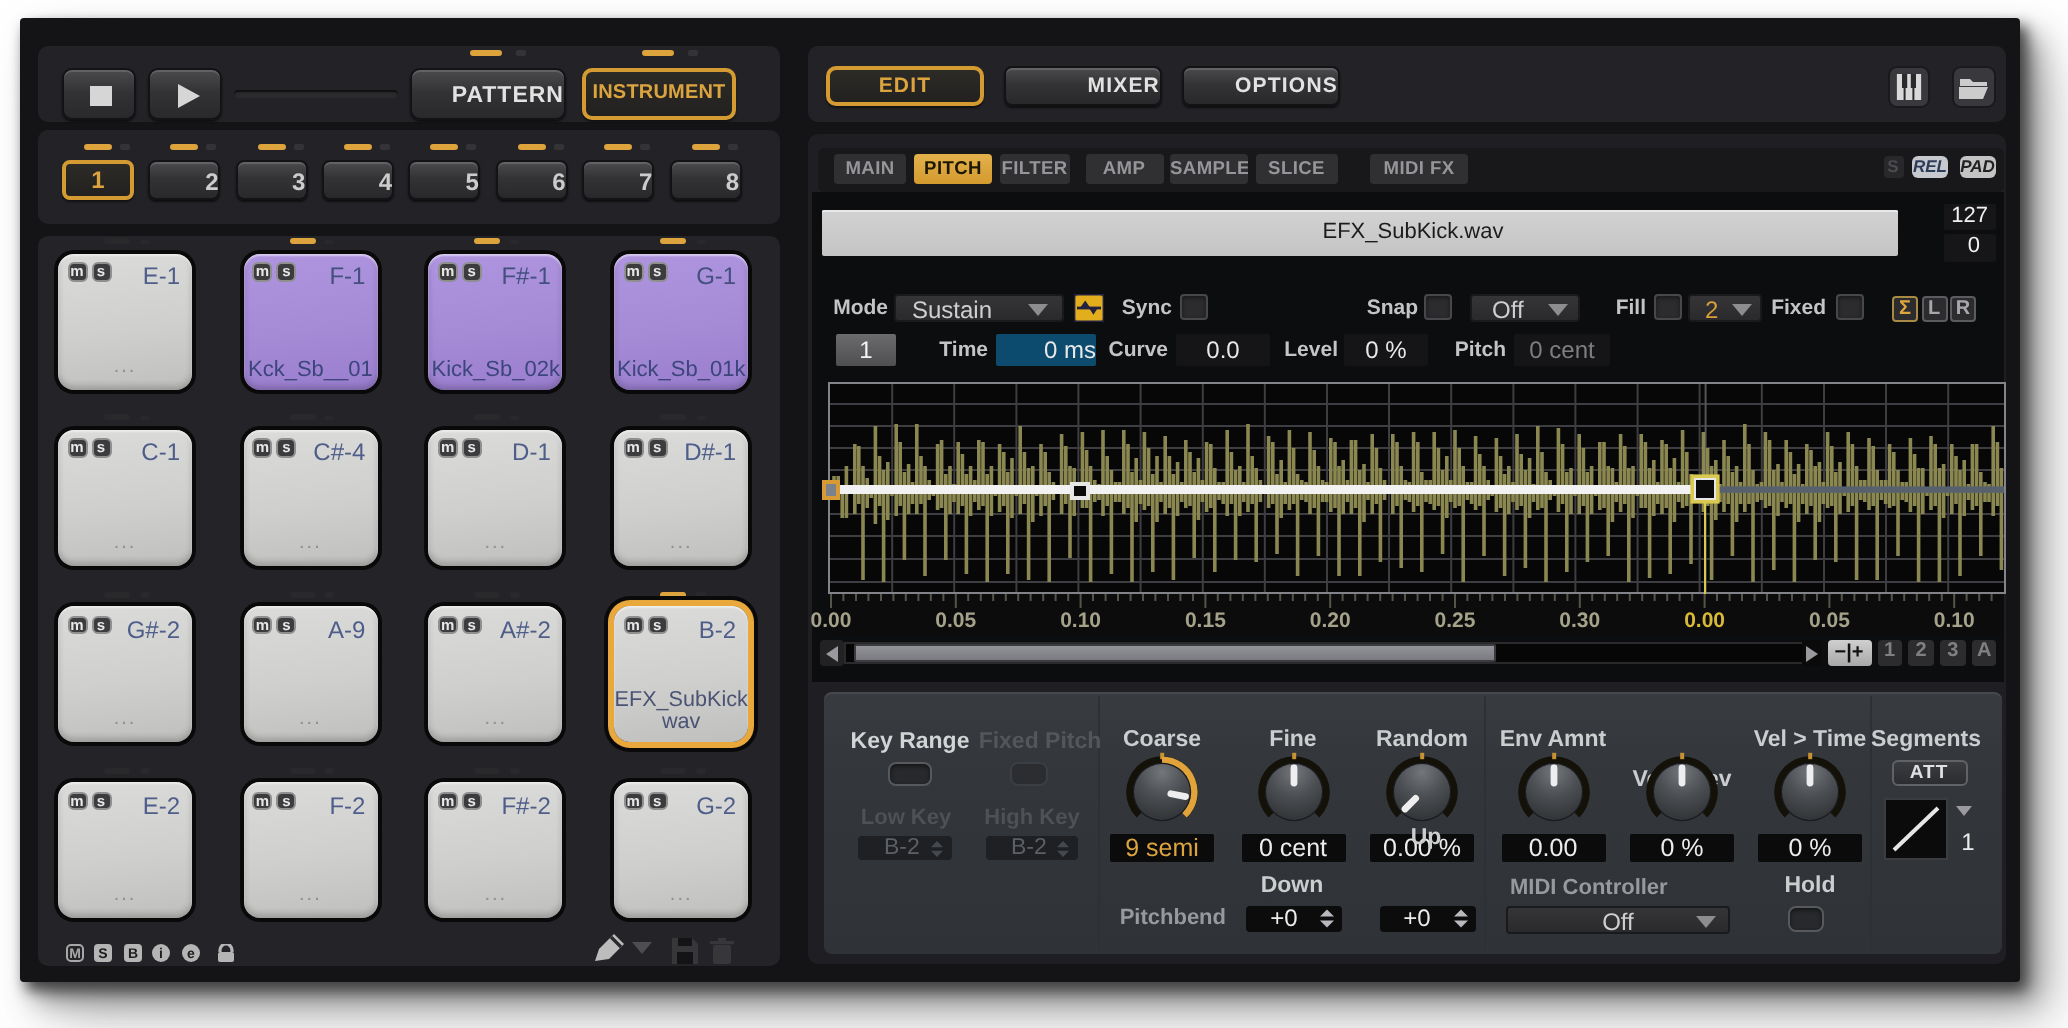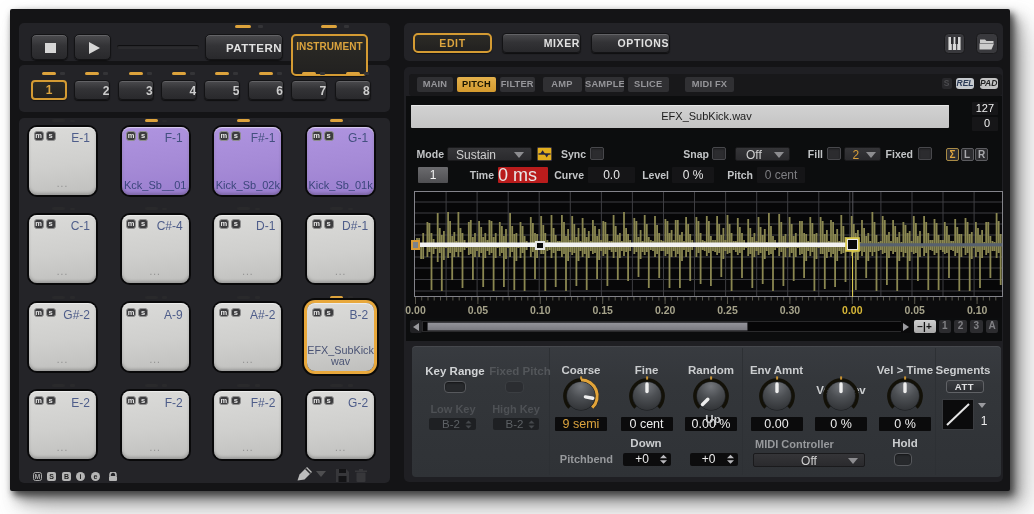--- a/index.html
+++ b/index.html
@@ -24,21 +24,21 @@
 <div class="" style="position:absolute;left:19px;top:65px;width:371px;height:46.5px;background:#232327;border-radius:5px;"></div>
 <div class="" style="position:absolute;left:19px;top:117.5px;width:371px;height:365.5px;background:#242428;border-radius:5px;"></div>
 <div class="btn" style="position:absolute;left:31px;top:33.5px;width:37px;height:26px;">
       <div style="position:absolute;left:13px;top:8px;width:11px;height:10px;background:#d6d6d6"></div>
     </div>
 <div class="btn" style="position:absolute;left:74px;top:33.5px;width:37px;height:26px;">
       <div style="position:absolute;left:14px;top:7px;width:0;height:0;border-left:11px solid #d6d6d6;border-top:6px solid transparent;border-bottom:6px solid transparent"></div>
     </div>
 <div class="" style="position:absolute;left:117px;top:44.5px;width:82px;height:4px;background:#2b2b2e;border-radius:2px;box-shadow:inset 0 1px 1px rgba(0,0,0,.7)"></div>
 <div class="btn" style="position:absolute;left:205px;top:34px;width:78px;height:26px;font-size:11.5px;letter-spacing:.5px;line-height:26px">PATTERN</div>
-<div class="obtn" style="position:absolute;left:291px;top:34px;width:77px;height:42px;font-size:10px;letter-spacing:.1px;line-height:22px">INSTRUMENT</div>
+<div class="obtn" style="position:absolute;left:291px;top:34px;width:77px;height:26px;font-size:10px;letter-spacing:.1px;line-height:22px">INSTRUMENT</div>
 <div class="" style="position:absolute;left:235px;top:24.5px;width:16px;height:3px;background:#dda33c;border-radius:1.5px;"></div>
 <div class="" style="position:absolute;left:258px;top:25px;width:5px;height:2.5px;background:#343437;border-radius:1px;"></div>
 <div class="" style="position:absolute;left:321px;top:24.5px;width:16px;height:3px;background:#dda33c;border-radius:1.5px;"></div>
 <div class="" style="position:absolute;left:344px;top:25px;width:5px;height:2.5px;background:#343437;border-radius:1px;"></div>
 <div class="" style="position:absolute;left:42.0px;top:71.5px;width:14px;height:3px;background:#dda33c;border-radius:1.5px;"></div>
 <div class="" style="position:absolute;left:60.0px;top:72px;width:5px;height:2.5px;background:#343437;border-radius:1px;"></div>
 <div class="obtn" style="position:absolute;left:31.0px;top:79.5px;width:36px;height:20px;font-size:12px;line-height:17px;border-width:2px;border-radius:4px">1</div>
 <div class="" style="position:absolute;left:85.37px;top:71.5px;width:14px;height:3px;background:#dda33c;border-radius:1.5px;"></div>
 <div class="" style="position:absolute;left:103.37px;top:72px;width:5px;height:2.5px;background:#343437;border-radius:1px;"></div>
 <div class="btn" style="position:absolute;left:74.37px;top:79.5px;width:36px;height:20px;font-size:12px;line-height:20px;border-radius:4px;color:#cccccc">2</div>
@@ -294,21 +294,21 @@
       <span style="position:absolute;left:8px;top:0;line-height:14px;color:#d89f3a">2</span>
       <div class="dda" style="left:21px;top:4px;"></div>
     </div>
 <div style="position:absolute;left:843px;top:148px;width:70px;text-align:right;font-weight:bold;color:#c2c4c6;font-size:10.5px">Fixed</div>
 <div class="chk" style="left:918px;top:147px;"></div>
 <div style="position:absolute;left:946px;top:148px;width:13px;height:13px;line-height:13px;background:#2c2c2f;border:1px solid #a88a45;border-radius:2px;color:#dfa640;font-weight:bold;font-size:10px;text-align:center;line-height:11px">Σ</div>
 <div style="position:absolute;left:960.5px;top:148px;width:13px;height:13px;line-height:13px;background:#2c2c2f;border:1px solid #5c5c60;border-radius:2px;color:#a8a8ac;font-weight:bold;font-size:10px;text-align:center;line-height:11px">L</div>
 <div style="position:absolute;left:975px;top:148px;width:13px;height:13px;line-height:13px;background:#2c2c2f;border:1px solid #5c5c60;border-radius:2px;color:#a8a8ac;font-weight:bold;font-size:10px;text-align:center;line-height:11px">R</div>
 <div style="position:absolute;left:418px;top:167px;width:30px;height:16px;line-height:16px;background:linear-gradient(#6b6b6e,#4f4f52);color:#f2f2f2;font-size:12px;text-align:center;border-radius:1px">1</div>
 <div style="position:absolute;left:424px;top:169px;width:70px;text-align:right;font-weight:bold;color:#c2c4c6;font-size:10.5px">Time</div>
-<div style="position:absolute;left:498px;top:167px;width:50px;height:16px;line-height:16px;background:#b91c1c;color:#e8e8e8;font-size:18px;text-align:left;border-radius:1px">0 ms</div>
+<div style="position:absolute;left:498px;top:167px;width:50px;height:16px;line-height:16px;background:#0c4a6e;color:#e8e8e8;font-size:12px;text-align:right;border-radius:1px">0 ms</div>
 <div style="position:absolute;left:514px;top:169px;width:70px;text-align:right;font-weight:bold;color:#c2c4c6;font-size:10.5px">Curve</div>
 <div style="position:absolute;left:588px;top:167px;width:47px;height:16px;line-height:16px;background:#151517;color:#e8e8e8;font-size:12px;text-align:center;border-radius:1px">0.0</div>
 <div style="position:absolute;left:599px;top:169px;width:70px;text-align:right;font-weight:bold;color:#c2c4c6;font-size:10.5px">Level</div>
 <div style="position:absolute;left:672px;top:167px;width:42px;height:16px;line-height:16px;background:#151517;color:#e8e8e8;font-size:12px;text-align:center;border-radius:1px">0 %</div>
 <div style="position:absolute;left:683px;top:169px;width:70px;text-align:right;font-weight:bold;color:#c2c4c6;font-size:10.5px">Pitch</div>
 <div style="position:absolute;left:757px;top:167px;width:48px;height:16px;line-height:16px;background:#151517;color:#7e7e82;font-size:12px;text-align:center;border-radius:1px">0 cent</div>
 <svg style="position:absolute;left:414.5px;top:192px" width="587" height="104" viewBox="0 0 587 104">
       <rect width="587" height="104" fill="#070708"></rect>
       <path d="M0 10H587M0 21H587M0 32H587M0 43H587M0 54H587M0 65H587M0 76H587M0 87.5H587M0 99H587" stroke="#3e3e42" stroke-width="1"></path>
       <path d="M31.1 0V104M62.1 0V104M93.2 0V104M124.2 0V104M155.3 0V104M186.4 0V104M217.4 0V104M248.5 0V104M279.5 0V104M310.6 0V104M341.7 0V104M372.7 0V104M403.8 0V104M434.8 0V104M465.9 0V104M497.0 0V104M528.0 0V104M559.1 0V104" stroke="#3e3e42" stroke-width="1"></path>

